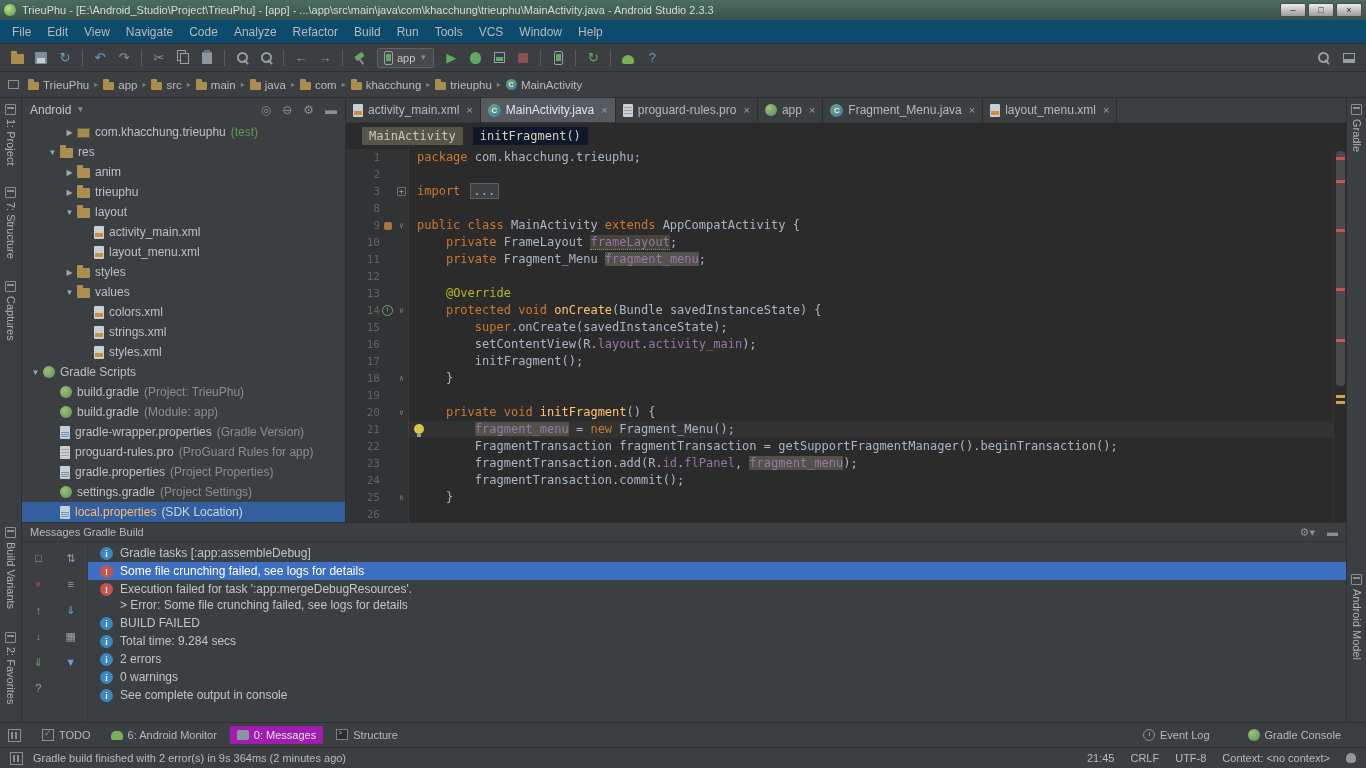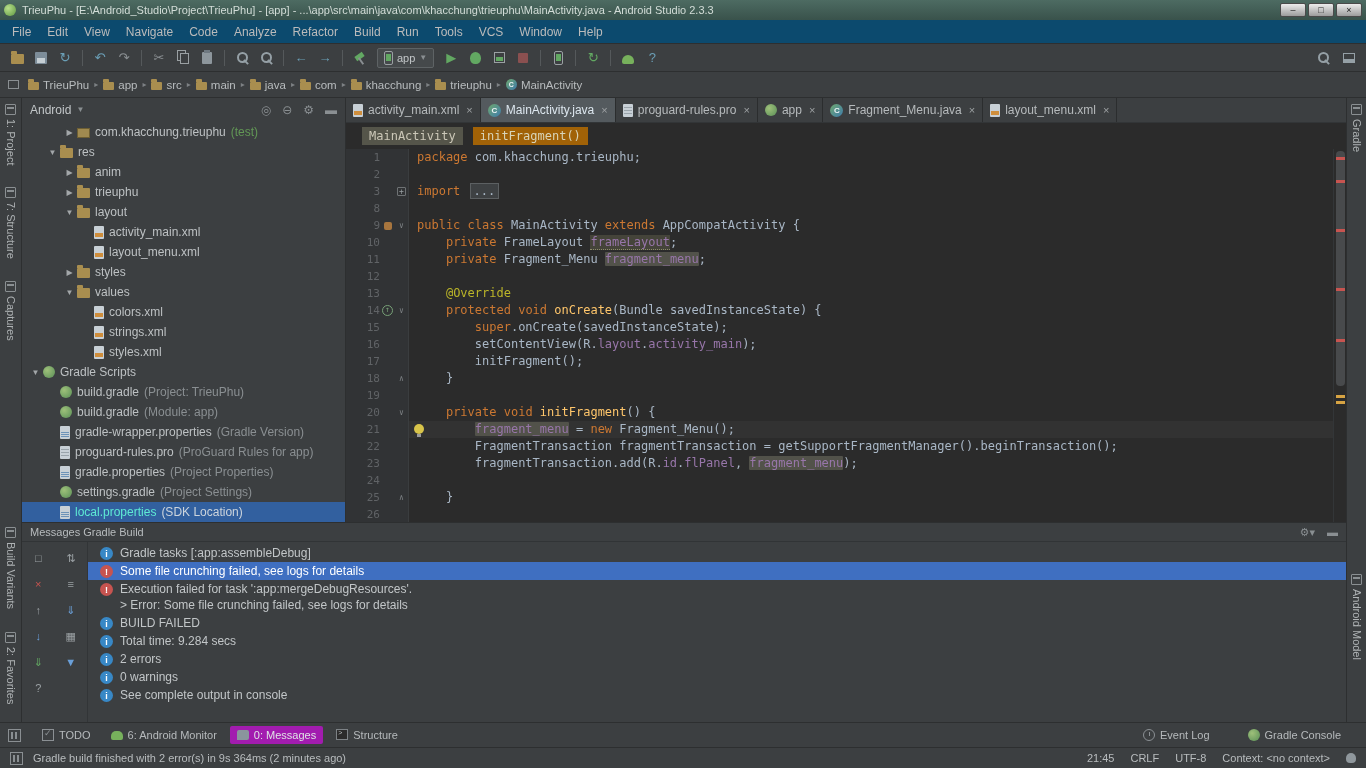--- a/index.html
+++ b/index.html
@@ -50,21 +50,21 @@
 .upper{height:424px;display:flex;min-height:0}
 
 
 .project-panel{width:324px;background:#3c3f41;border-right:1px solid #2d2f30;display:flex;flex-direction:column;flex:none}
 .pp-header{height:24px;display:flex;align-items:center;padding:0 8px;gap:4px}
 .pp-title{display:inline-flex;align-items:center;gap:5px;color:#c2c6c8}
 .pp-icons{margin-left:auto;display:flex;gap:11px;color:#8a8f92;font-size:12px}
 .pp-tree{flex:1;overflow:hidden}
 .tree-row{height:20px;display:flex;align-items:center;white-space:nowrap}
 .tree-row.selected{background:#32609f}
-.tree-row.selected .tree-label{color:#5eead4}
+.tree-row.selected .tree-label{color:#fdba74}
 .tree-row.selected .tree-suffix{color:#ccd4dc}
 .tw{width:15px;text-align:center;font-size:8px;color:#a3a7a9;flex:none}
 .tree-label{margin-left:5px;color:#bdc1c3}
 .tree-suffix{margin-left:5px;color:#8a8f92}
 .tree-suffix.green{color:#629755}
 
 
 .ic{display:inline-block;flex:none}
 .ic-folder{width:13px;height:10px;background:#a98e4f;border-radius:1px;position:relative;margin-top:2px}
 .ic-folder::before{content:'';position:absolute;top:-3px;left:0;width:6px;height:3px;background:#a98e4f;border-radius:1px 1px 0 0}
@@ -104,21 +104,21 @@
 
 .editor{flex:1;display:flex;flex-direction:column;min-width:0;background:#2b2b2b}
 .tabbar{height:25px;background:#3c3f41;display:flex;align-items:stretch;border-bottom:1px solid #323537;overflow:hidden}
 .etab{display:inline-flex;align-items:center;gap:5px;padding:0 7px;border-right:1px solid #2b2d2e;color:#b6babc;white-space:nowrap}
 .etab.active{background:#545a5e;color:#dce6ee}
 .etab-close{color:#9da1a3;font-size:11px;margin-left:2px}
 .crumbrow{height:26px;background:#2b2b2b;display:flex;align-items:center;gap:10px;padding:0 16px;
   font-family:"DejaVu Sans Mono",monospace;font-size:12px}
 .chip{padding:2px 7px}
 .chip.c1{background:#55554a;color:#ccc8b8}
-.chip.c2{background:#a16207;color:#d8d4b8}
+.chip.c2{background:#0f172a;color:#d8d4b8}
 .codearea{position:relative;flex:1;overflow:hidden;font-family:"DejaVu Sans Mono",monospace;font-size:12px;line-height:17px}
 .code-line{display:flex;height:17px;position:relative}
 .code-line.caret{background:#323232}
 .gutter{width:63px;flex:none;display:flex;align-items:center;background:#313335;border-right:1px solid #3a3d3f;
   color:#606366;font-size:11px;font-family:"DejaVu Sans Mono",monospace}
 .lnum{flex:1;text-align:right}
 .gic{width:15px;height:17px;flex:none;display:flex;align-items:center;justify-content:center}
 .gi-class::after{content:'';width:8px;height:8px;border-radius:2px;background:#a8763e}
 .gi-override::after{content:'\2191';color:#77a177;font-size:8px;border:1px solid #77a177;border-radius:50%;
   width:9px;height:9px;line-height:8px;text-align:center;display:block}
@@ -698,20 +698,21 @@
                     <span class="fic"></span>
                   </span>
                   <span class="ctext"><span class="tk-pl">        fragmentTransaction.add(R.</span><span class="tk-fld">id</span><span class="tk-pl">.</span><span class="tk-fld">flPanel</span><span class="tk-pl">, </span><span class="tk-fld hl">fragment_menu</span><span class="tk-pl">);</span></span>
                 </div>
                 <div class="code-line">
                   <span class="gutter">
                     <span class="lnum">24</span>
                     <span class="gic"></span>
                     <span class="fic"></span>
                   </span>
+                  <span class="ctext"><span class="tk-pl">        fragmentTransaction.commit();</span></span>
                 </div>
                 <div class="code-line">
                   <span class="gutter">
                     <span class="lnum">25</span>
                     <span class="gic"></span>
                     <span class="fic">∧</span>
                   </span>
                   <span class="ctext"><span class="tk-pl">    }</span></span>
                 </div>
                 <div class="code-line">

